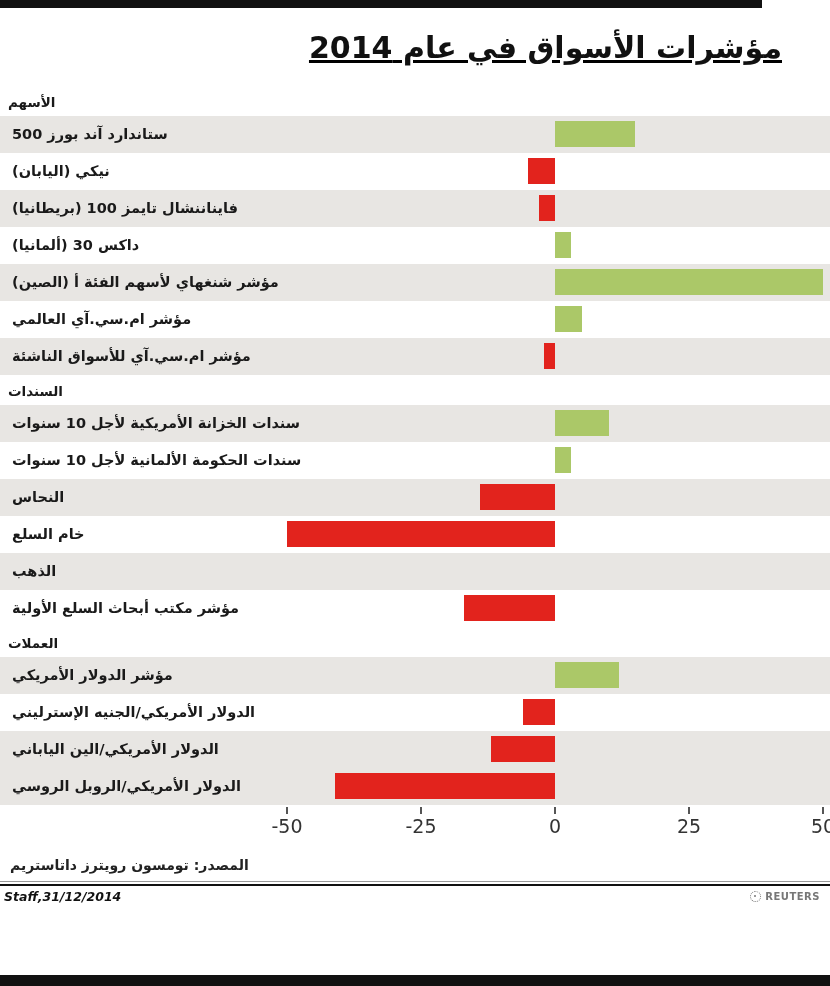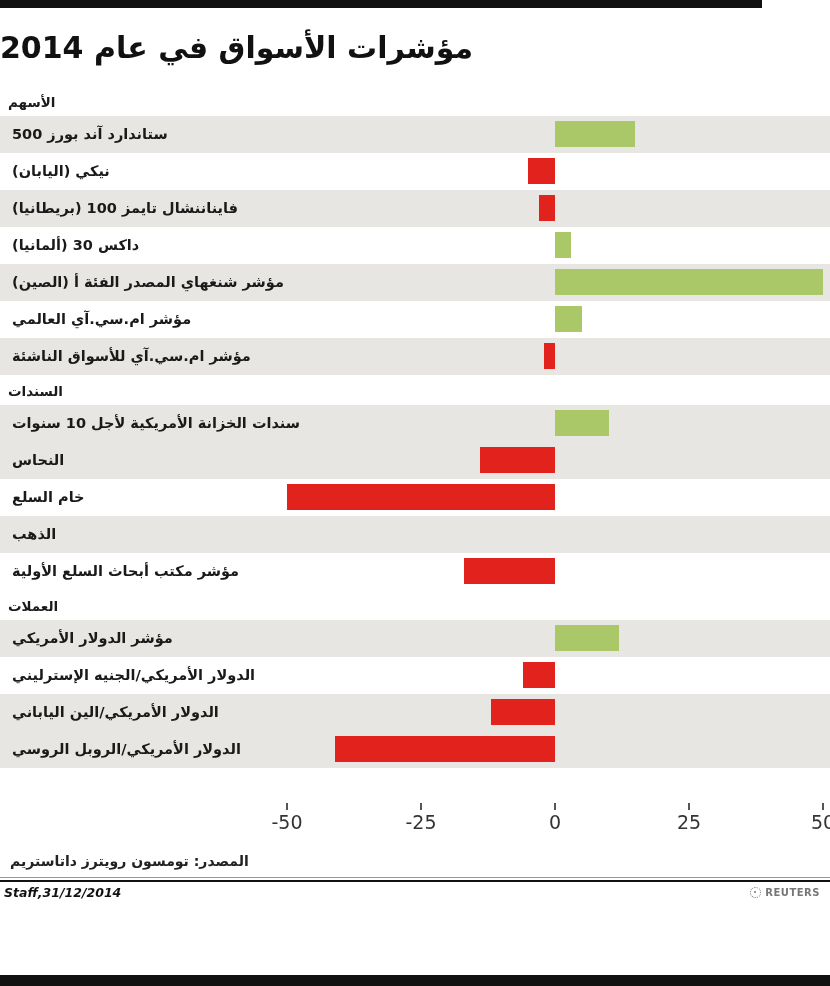--- a/index.html
+++ b/index.html
@@ -4,21 +4,21 @@
 <style>
   * { margin: 0; padding: 0; box-sizing: border-box; }
   body { background: #fff; font-family: "DejaVu Sans", sans-serif; }
   .page {
     position: relative; width: 830px; height: 986px;
     background: #fff; margin: 0 auto; overflow: hidden;
   }
   .topbar { width: 762px; height: 8px; background: #111; }
   .title-wrap {
     height: 78px; display: flex; align-items: center;
-    justify-content: flex-start; padding-right: 32px;
+    justify-content: flex-end; padding-right: 48px; text-decoration: underline;
   }
   .title {
     direction: rtl; font-size: 30px; font-weight: bold; color: #111;
     letter-spacing: 0px;
   }
   .chart { position: relative; width: 830px; }
   .section-row {
     height: 30px; line-height: 32px; padding-left: 8px;
     direction: rtl; text-align: left;
     font-size: 13.5px; font-weight: bold; color: #1a1a1a;
@@ -27,21 +27,21 @@
   .data-row { position: relative; height: 37px; background: #fff; }
   .data-row.stripe { background: #e8e6e3; }
   .row-label {
     position: absolute; left: 12px; top: 0; height: 37px; line-height: 37px;
     direction: rtl; font-size: 14.5px; font-weight: bold; color: #1a1a1a;
     white-space: nowrap; z-index: 2;
   }
   .bar { position: absolute; top: 5px; height: 26px; z-index: 1; }
   .bar.pos { background: #abc868; }
   .bar.neg { background: #e2231d; }
-  .axis { position: relative; height: 42px; margin-top: 33px; }
+  .axis { position: relative; height: 42px; }
   .tick-mark {
     position: absolute; top: 2px; width: 2px; height: 7px; background: #555;
   }
   .tick-label {
     position: absolute; top: 10px; transform: translateX(-50%);
     font-size: 19px; color: #333; font-weight: normal; white-space: nowrap;
   }
   .source {
     margin-top: 10px; padding-left: 10px; direction: rtl; text-align: left;
     font-size: 14px; color: #222; font-weight: bold;
@@ -92,35 +92,39 @@
         </div>
         <div class="data-row stripe">
           <span class="row-label">فايناننشال تايمز 100 (بريطانيا)</span>
           <div class="bar neg" style="width: 16.08px; left: 538.92px;"></div>
         </div>
         <div class="data-row">
           <span class="row-label">داكس 30 (ألمانيا)</span>
           <div class="bar pos" style="width: 16.08px; left: 555px;"></div>
         </div>
         <div class="data-row stripe">
-          <span class="row-label">مؤشر شنغهاي المصدر الفئة أ (الصين)</span>
+          <span class="row-label">مؤشر شنغهاي لأسهم الفئة أ (الصين)</span>
           <div class="bar pos" style="width: 268px; left: 555px;"></div>
         </div>
         <div class="data-row">
           <span class="row-label">مؤشر ام.سي.آي العالمي</span>
           <div class="bar pos" style="width: 26.8px; left: 555px;"></div>
         </div>
         <div class="data-row stripe">
           <span class="row-label">مؤشر ام.سي.آي للأسواق الناشئة</span>
           <div class="bar neg" style="width: 10.72px; left: 544.28px;"></div>
         </div>
         <div class="section-row">السندات</div>
         <div class="data-row stripe">
           <span class="row-label">سندات الخزانة الأمريكية لأجل 10 سنوات</span>
           <div class="bar pos" style="width: 53.6px; left: 555px;"></div>
+        </div>
+        <div class="data-row">
+          <span class="row-label">سندات الحكومة الألمانية لأجل 10 سنوات</span>
+          <div class="bar pos" style="width: 16.08px; left: 555px;"></div>
         </div>
         <div class="data-row stripe">
           <span class="row-label">النحاس</span>
           <div class="bar neg" style="width: 75.04px; left: 479.96px;"></div>
         </div>
         <div class="data-row">
           <span class="row-label">خام السلع</span>
           <div class="bar neg" style="width: 268px; left: 287px;"></div>
         </div>
         <div class="data-row stripe">

